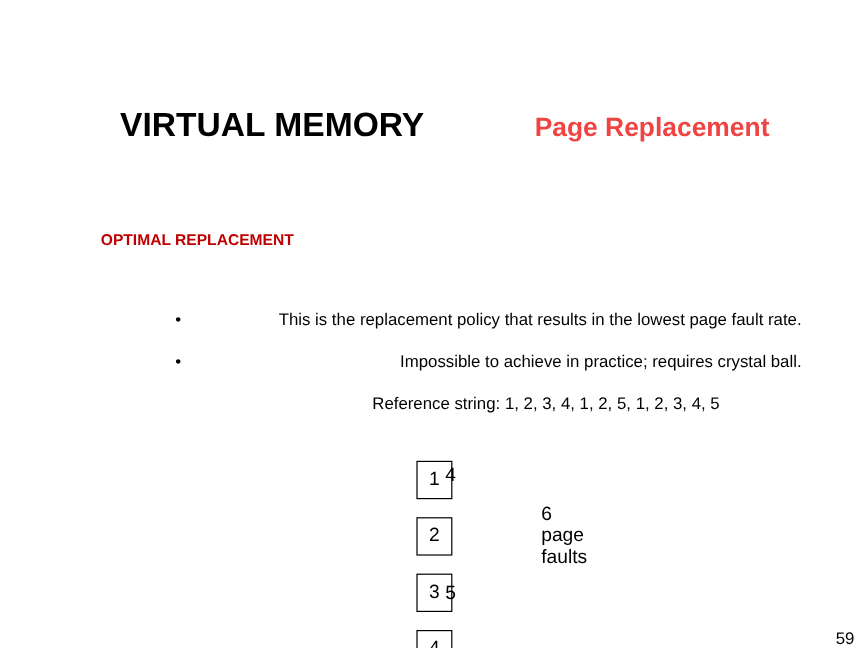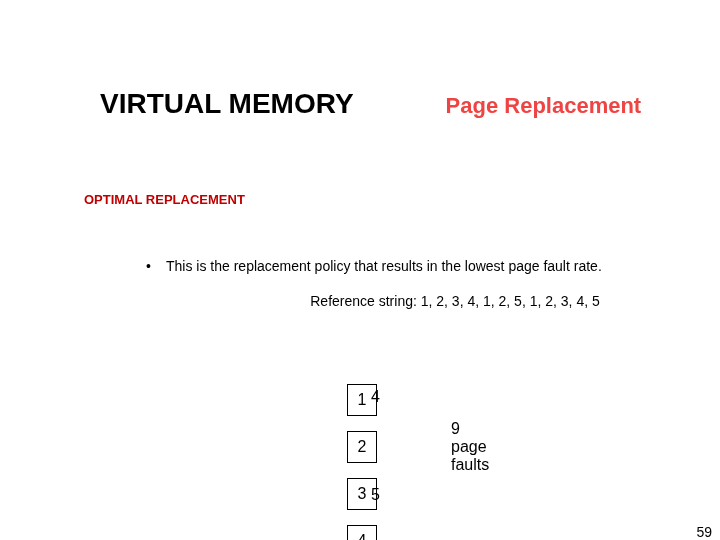--- a/index.html
+++ b/index.html
@@ -37,20 +37,21 @@
     padding: 18px 36px 0 62px;
     font-size: 14px;
     line-height: 1.35;
     color: #000;
   }
   .bullets ul { list-style: none; }
   .bullets li {
     position: relative;
     padding-left: 24px;
     margin-bottom: 2px;
+    text-align: right;
   }
   .bullets li::before {
     content: "•";
     position: absolute;
     left: 4px;
     top: 0;
   }
   .ref-string {
     text-align: center;
     font-size: 14px;
@@ -110,29 +111,30 @@
 <div class="header">
   <div class="title-main">VIRTUAL MEMORY</div>
   <div class="title-right">Page Replacement</div>
 </div>
 
 <div class="section-title">OPTIMAL REPLACEMENT</div>
 
 <div class="bullets">
   <ul>
     <li>This is the replacement policy that results in the lowest page fault rate.</li>
+    <li>Impossible to achieve in practice; requires crystal ball.</li>
   </ul>
   <div class="ref-string">Reference string: 1, 2, 3, 4, 1, 2, 5, 1, 2, 3, 4, 5</div>
 </div>
 
 <div class="table-area">
   <div class="col1">
     <div class="cell">1</div>
     <div class="cell">2</div>
     <div class="cell">3</div>
     <div class="cell">4</div>
   </div>
   <div class="col2-top">4</div>
   <div class="col2-bot">5</div>
-  <div class="faults-label">9 page faults</div>
+  <div class="faults-label">6 page faults</div>
 </div>
 
 <div class="page-number">59</div>
 
 </body></html>

